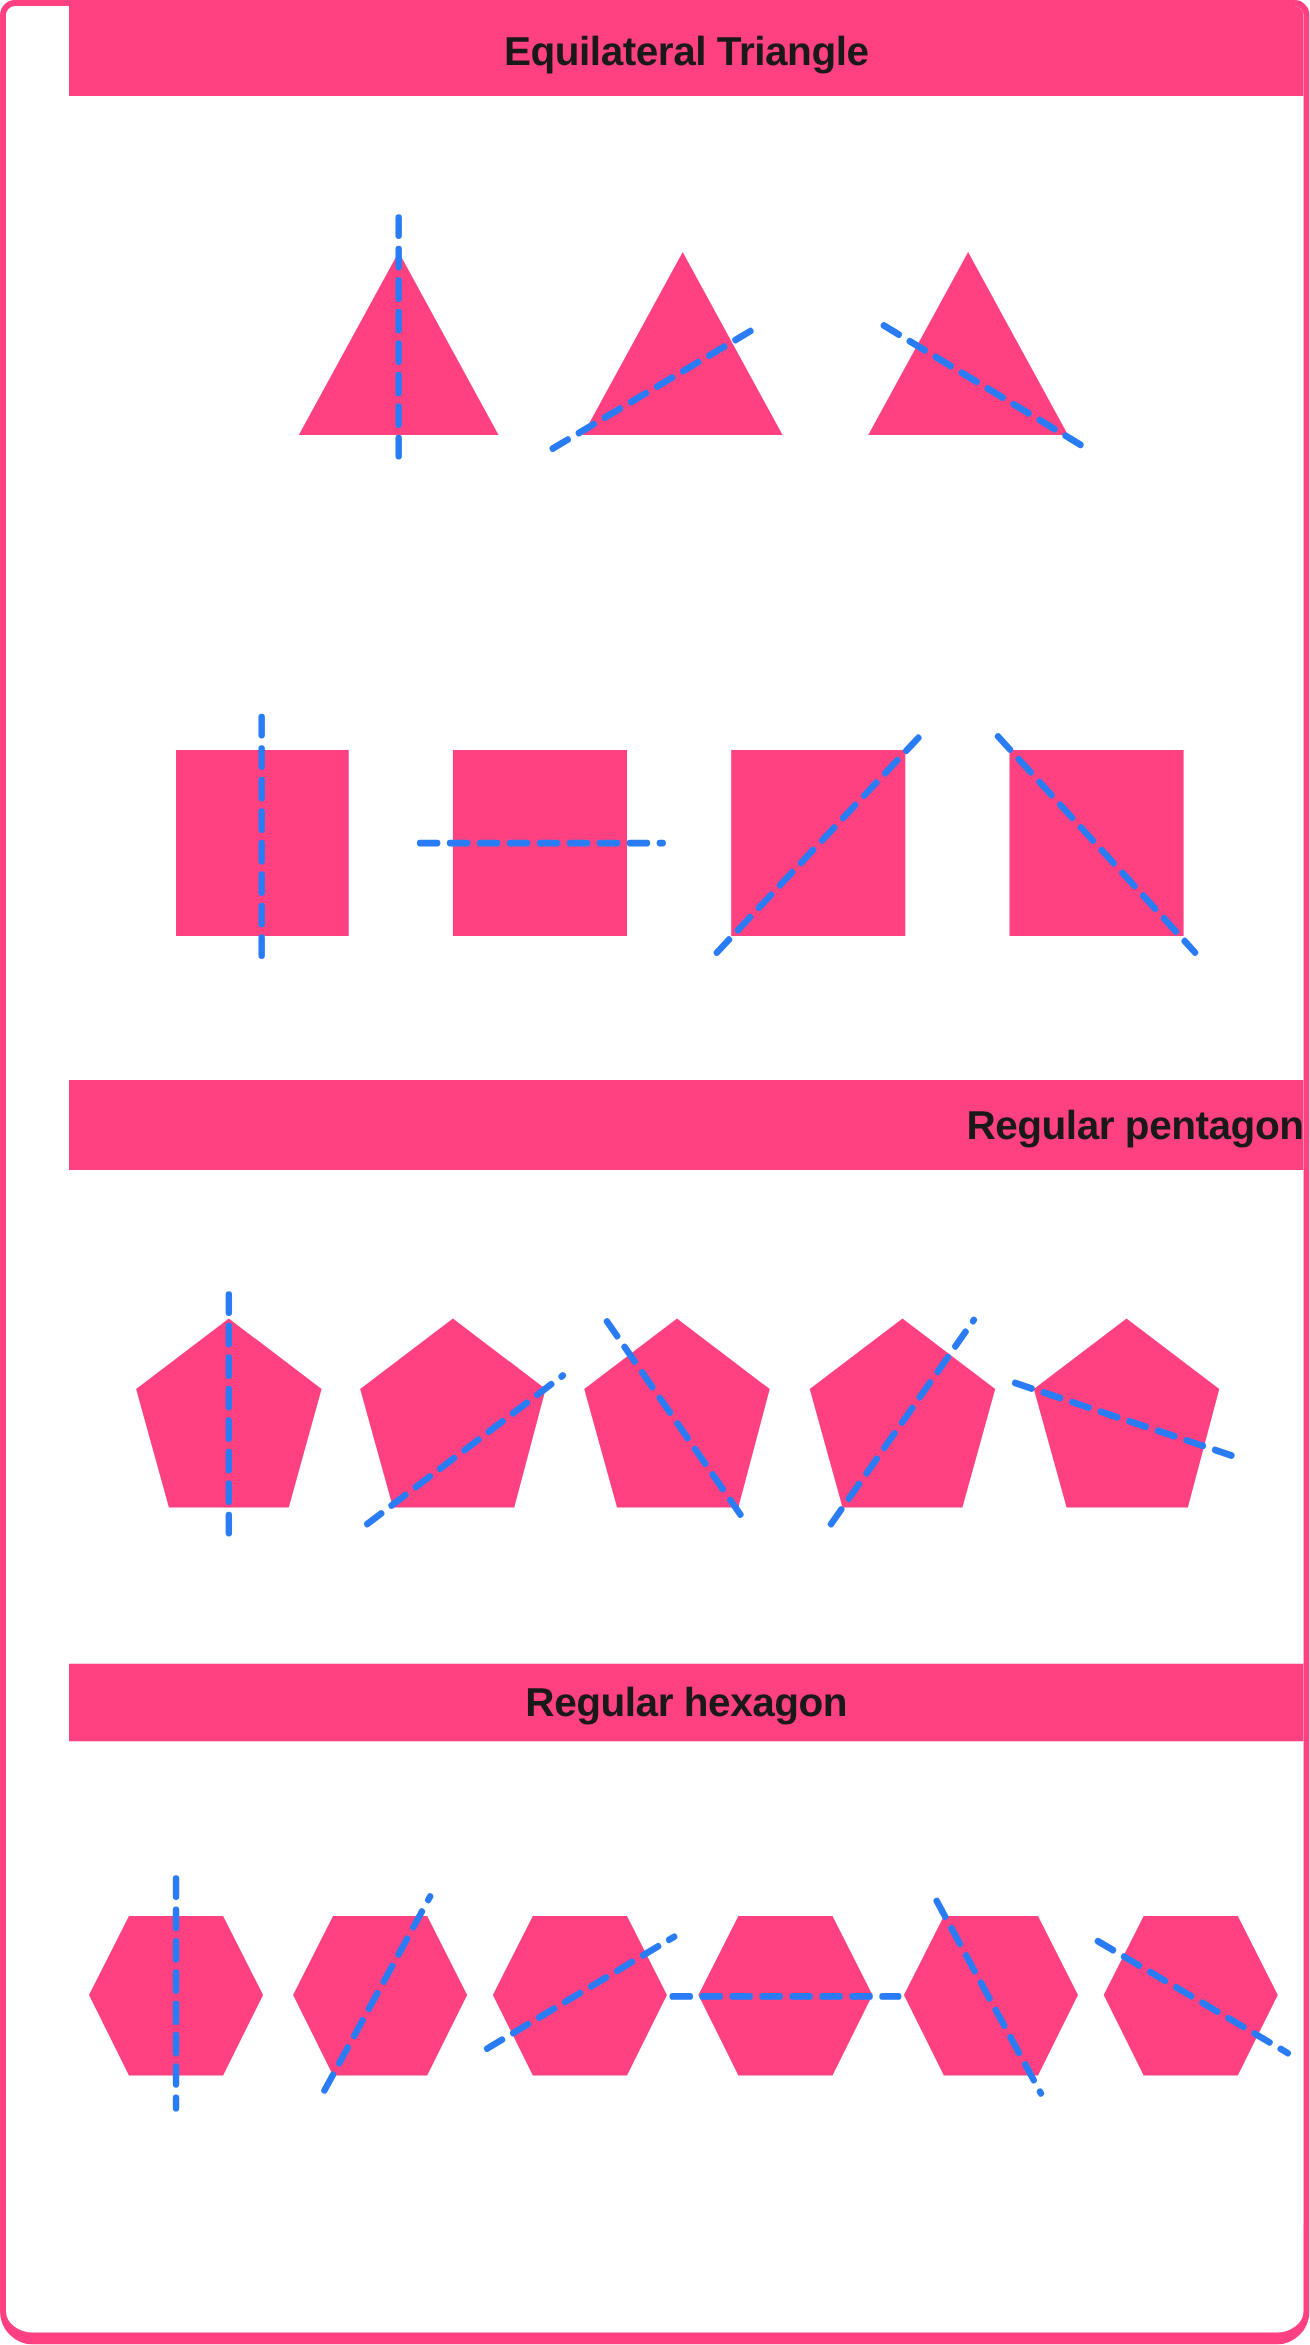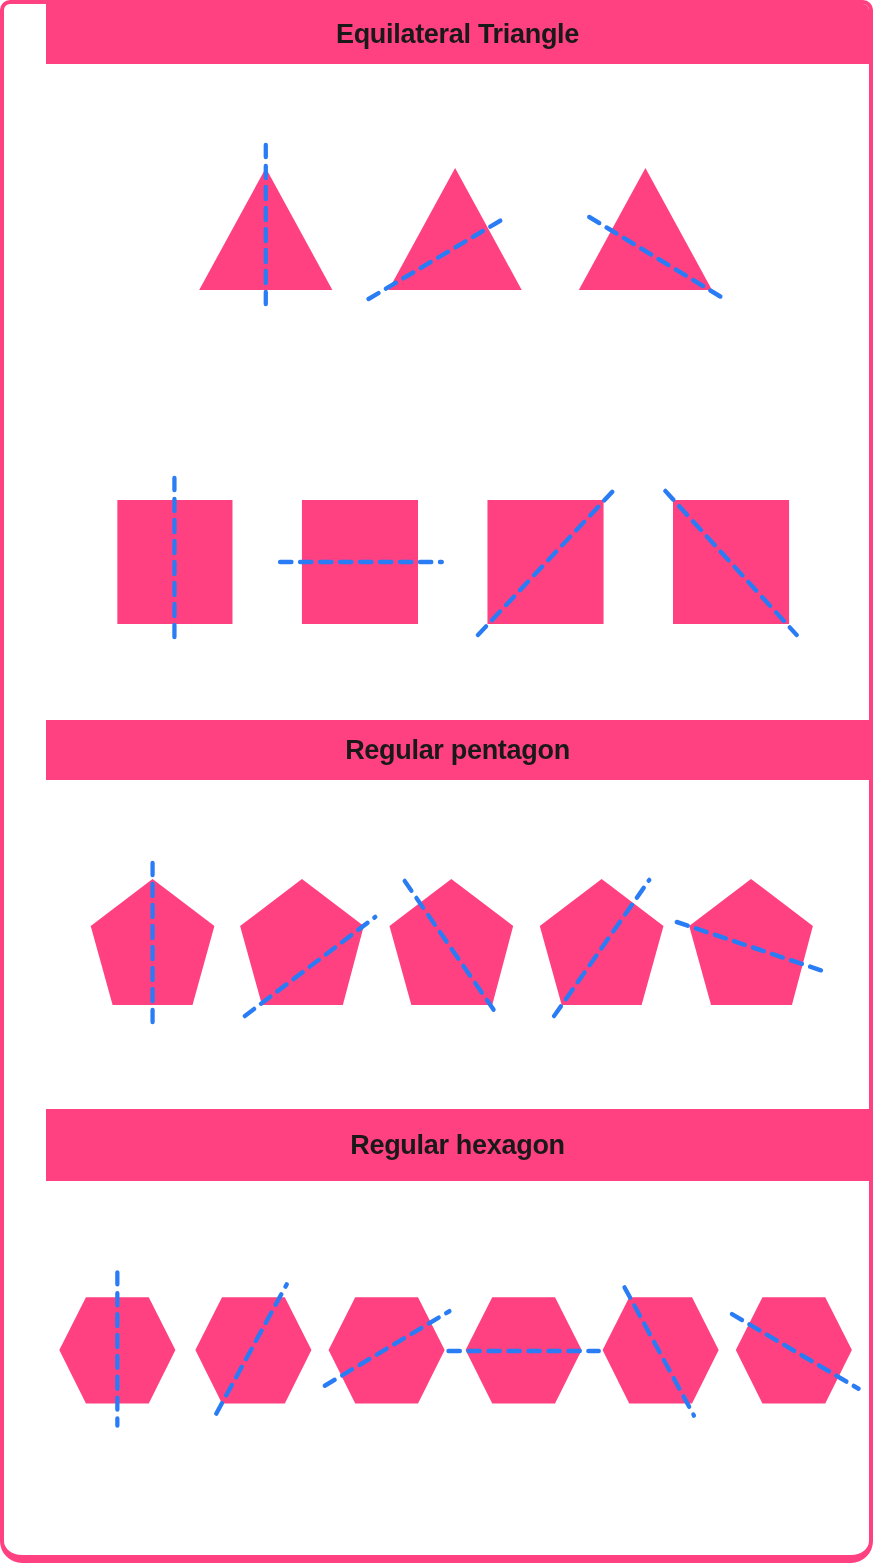--- a/index.html
+++ b/index.html
@@ -54,39 +54,39 @@
         <line x1="135" y1="88" x2="135" y2="255" stroke="#2A7CF5" stroke-width="4.5" stroke-dasharray="12 9" stroke-linecap="round" fill="none"></line>
         <polygon points="269,110 391,110 391,234 269,234" fill="#FF4081"></polygon>
         <line x1="246" y1="172" x2="416" y2="172" stroke="#2A7CF5" stroke-width="4.5" stroke-dasharray="12 9" stroke-linecap="round" fill="none"></line>
         <polygon points="464,110 586,110 586,234 464,234" fill="#FF4081"></polygon>
         <line x1="454" y1="245" x2="596" y2="101" stroke="#2A7CF5" stroke-width="4.5" stroke-dasharray="12 9" stroke-linecap="round" fill="none"></line>
         <polygon points="659,110 781,110 781,234 659,234" fill="#FF4081"></polygon>
         <line x1="651" y1="101" x2="789" y2="245" stroke="#2A7CF5" stroke-width="4.5" stroke-dasharray="12 9" stroke-linecap="round" fill="none"></line>
       </svg>
   </div>
 
-  <div class="section-header" style="height: 60px; background: rgb(255, 64, 129); color: rgb(25, 25, 25);">
+  <div class="section-header" style="height: 60px; background: rgb(255, 64, 129); color: rgb(25, 25, 25); justify-content: flex-end;">
     <span>Regular pentagon</span>
   </div>
   <div class="section-content" style="height:329px">
     <svg viewBox="0 0 865 329" preserveAspectRatio="none">
         <polygon points="112,99 177,146 154,225 70,225 47,146" fill="#FF4081"></polygon>
         <line x1="112" y1="83" x2="112" y2="251" stroke="#2A7CF5" stroke-width="4.5" stroke-dasharray="12 9" stroke-linecap="round" fill="none"></line>
         <polygon points="269,99 334,146 312,225 227,225 204,146" fill="#FF4081"></polygon>
         <line x1="209" y1="236" x2="346" y2="137" stroke="#2A7CF5" stroke-width="4.5" stroke-dasharray="12 9" stroke-linecap="round" fill="none"></line>
         <polygon points="426,99 491,146 469,225 384,225 361,146" fill="#FF4081"></polygon>
         <line x1="377" y1="101" x2="475" y2="236" stroke="#2A7CF5" stroke-width="4.5" stroke-dasharray="12 9" stroke-linecap="round" fill="none"></line>
         <polygon points="584,99 649,146 626,225 542,225 519,146" fill="#FF4081"></polygon>
         <line x1="534" y1="236" x2="634" y2="100" stroke="#2A7CF5" stroke-width="4.5" stroke-dasharray="12 9" stroke-linecap="round" fill="none"></line>
         <polygon points="741,99 806,146 784,225 699,225 676,146" fill="#FF4081"></polygon>
         <line x1="663" y1="142" x2="823" y2="193" stroke="#2A7CF5" stroke-width="4.5" stroke-dasharray="12 9" stroke-linecap="round" fill="none"></line>
       </svg>
   </div>
 
-  <div class="section-header" style="height: 72px; background: rgb(255, 64, 129); color: rgb(25, 25, 25);">
+  <div class="section-header" style="height: 52px; background: rgb(255, 64, 129); color: rgb(25, 25, 25);">
     <span>Regular hexagon</span>
   </div>
   <div class="section-content" style="height:322px">
     <svg viewBox="0 0 865 324" preserveAspectRatio="none">
         <polygon points="14,170 42,117 108,117 136,170 108,224 42,224" fill="#FF4081"></polygon>
         <line x1="75" y1="92" x2="75" y2="246" stroke="#2A7CF5" stroke-width="4.5" stroke-dasharray="12 9" stroke-linecap="round" fill="none"></line>
         <polygon points="157,170 185,117 251,117 279,170 251,224 185,224" fill="#FF4081"></polygon>
         <line x1="179" y1="234" x2="253" y2="104" stroke="#2A7CF5" stroke-width="4.5" stroke-dasharray="12 9" stroke-linecap="round" fill="none"></line>
         <polygon points="297,170 325,117 391,117 419,170 391,224 325,224" fill="#FF4081"></polygon>
         <line x1="293" y1="206" x2="424" y2="131" stroke="#2A7CF5" stroke-width="4.5" stroke-dasharray="12 9" stroke-linecap="round" fill="none"></line>

